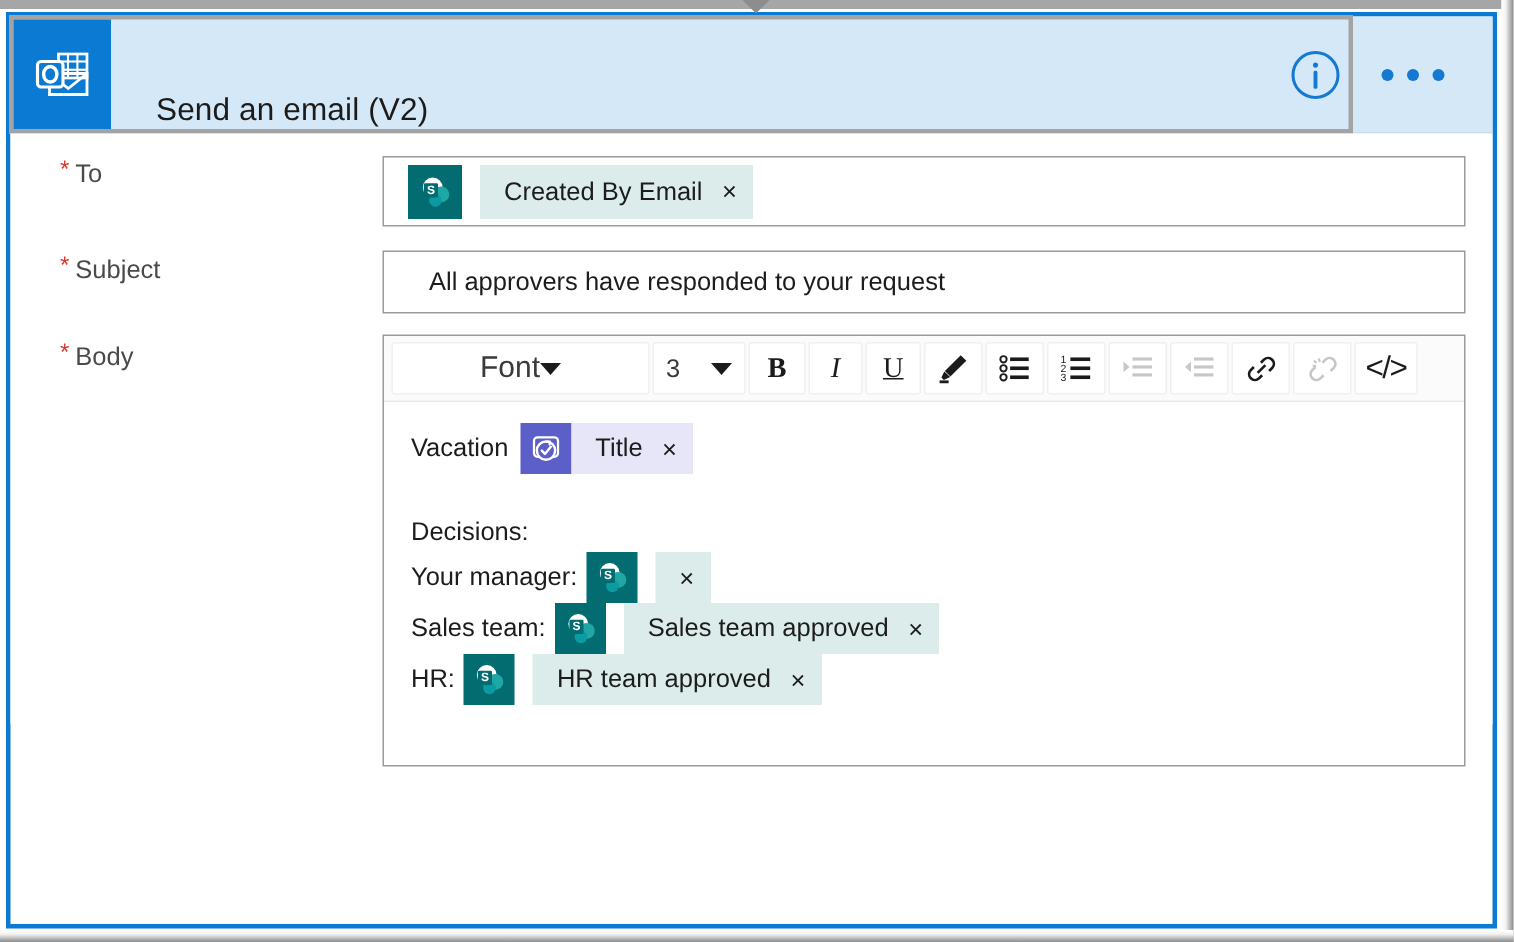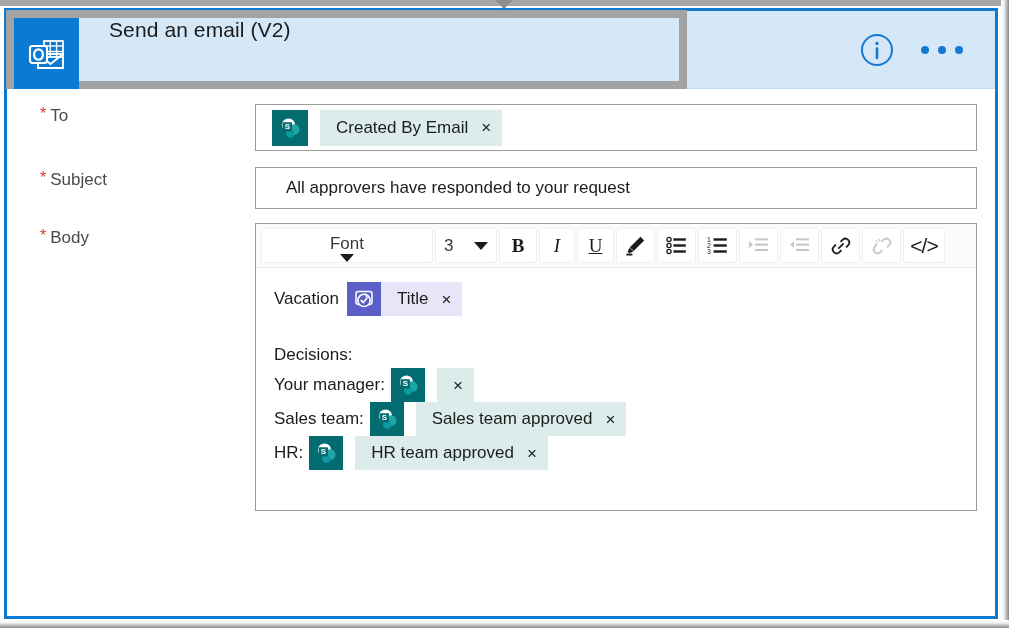--- a/index.html
+++ b/index.html
@@ -73,27 +73,27 @@
     height: 78px;
     background: #d5e8f7;
     border-bottom: 1px solid #c3dcee;
     box-sizing: border-box;
   }
 
   .header-selectbox {
     position: absolute;
     left: -1px;
     top: -1px;
-    width: 681px;
+    width: 896px;
     height: 79px;
-    border: 8px solid #a3a3a3;
+    border: 3px solid #a3a3a3;
     box-sizing: border-box;
     background: #d5e8f7;
     display: flex;
-    align-items: flex-start;
+    align-items: flex-end;
   }
 
   .app-icon {
     width: 65px;
     height: 73px;
     background: #0a7ad3;
     flex: 0 0 auto;
     display: flex;
     align-items: center;
     justify-content: center;
@@ -236,25 +236,24 @@
     align-items: center;
     justify-content: center;
     box-sizing: border-box;
     cursor: pointer;
     color: #1b1b1b;
   }
   .tb-btn.disabled { color: #c3c3c3; cursor: default; }
 
   .tb-font {
     width: 172px;
-    justify-content: flex-end;
+    justify-content: center;
     padding: 0 11px;
-    font-size: 17px;
+    font-size: 20px;
     color: #3a3a3a;
-    flex-direction: column;
   }
   .tb-size {
     width: 62px;
     justify-content: space-between;
     padding: 0 8px;
     font-size: 17px;
     color: #3a3a3a;
   }
   .caret {
     width: 0; height: 0;

